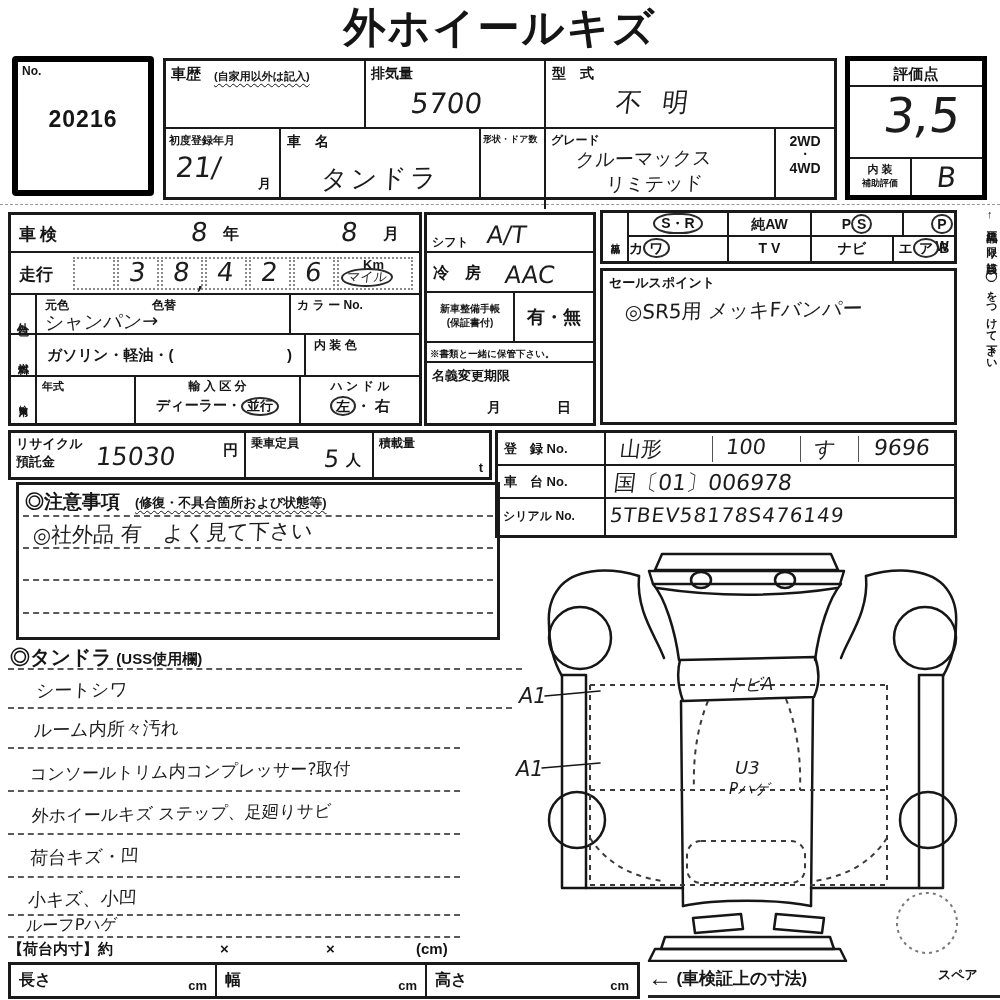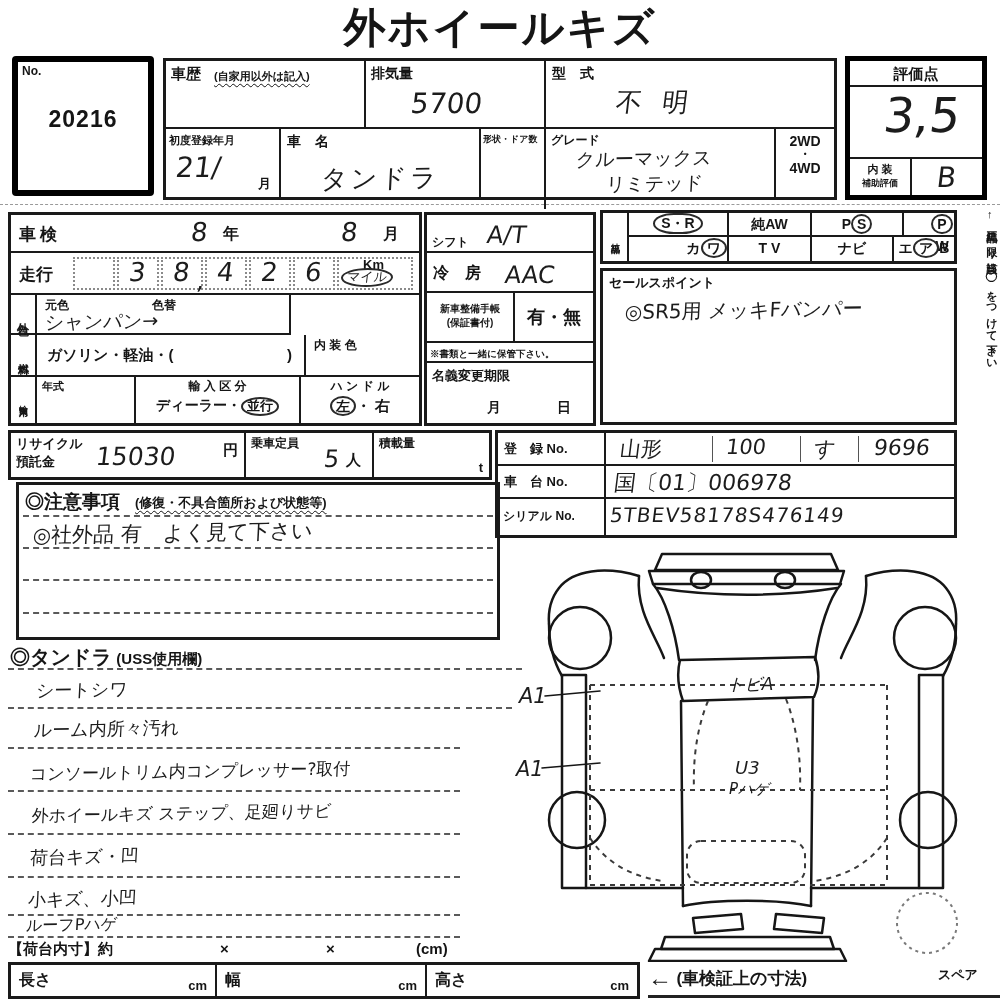--- a/index.html
+++ b/index.html
@@ -116,20 +116,23 @@
     </div>
 
     <div class="cell" style="left:0;top:80px;width:26px;height:40px;border-right:2px solid #1a1a1a;border-bottom:2px solid #1a1a1a;">
       <div class="vlab" style="width:100%;height:100%;font-size:12px;">外色</div>
     </div>
     <div class="cell" style="left:26px;top:80px;width:254px;height:40px;border-right:2px solid #1a1a1a;border-bottom:2px solid #1a1a1a;">
       <span class="abs bold" style="left:8px;top:2px;font-size:12px;">元色</span>
       <span class="abs bold" style="left:115px;top:2px;font-size:12px;">色替</span>
       <span class="abs hw2" style="left:8px;top:14px;font-size:19px;">シャンパン→</span>
     </div>
+    <div class="cell" style="left:280px;top:80px;width:128px;height:40px;border-bottom:2px solid #1a1a1a;">
+      <span class="abs bold" style="left:6px;top:2px;font-size:12px;">カ ラ ー No.</span>
+    </div>
 
     <div class="cell" style="left:0;top:120px;width:26px;height:42px;border-right:2px solid #1a1a1a;border-bottom:2px solid #1a1a1a;">
       <div class="vlab" style="width:100%;height:100%;font-size:11px;">燃料</div>
     </div>
     <div class="cell" style="left:26px;top:120px;width:269px;height:42px;border-right:2px solid #1a1a1a;border-bottom:2px solid #1a1a1a;">
       <span class="abs bold" style="left:10px;top:11px;font-size:15px;">ガソリン・軽油・(</span>
       <span class="abs bold" style="right:12px;top:11px;font-size:15px;">)</span>
     </div>
     <div class="cell" style="left:295px;top:120px;width:113px;height:42px;border-bottom:2px solid #1a1a1a;">
       <span class="abs bold" style="left:8px;top:2px;font-size:12px;">内 装 色</span>
@@ -186,21 +189,21 @@
     </div>
     <div class="cell bold" style="left:126px;top:0;width:83px;height:24px;border-right:2px solid #1a1a1a;border-bottom:2px solid #1a1a1a;text-align:center;">
       <span style="font-size:14px;line-height:22px;">純AW</span>
     </div>
     <div class="cell bold" style="left:209px;top:0;width:92px;height:24px;border-right:2px solid #1a1a1a;border-bottom:2px solid #1a1a1a;text-align:center;">
       <span style="font-size:14px;line-height:22px;"><span>P</span><span class="ring">S</span></span>
     </div>
     <div class="cell bold" style="left:291px;top:0;width:60px;height:24px;border-bottom:2px solid #1a1a1a;text-align:center;padding-left:36px;">
       <span style="font-size:14px;line-height:22px;"><span class="ring">P</span><span>W</span></span>
     </div>
-    <div class="cell bold" style="left:26px;top:24px;width:100px;height:24px;border-right:2px solid #1a1a1a;text-align:right;">
+    <div class="cell bold" style="left:26px;top:24px;width:100px;height:24px;border-right:2px solid #1a1a1a;text-align:left;">
       <span style="font-size:14px;line-height:22px;"><span>カ</span><span class="ring">ワ</span></span>
     </div>
     <div class="cell bold" style="left:126px;top:24px;width:83px;height:24px;border-right:2px solid #1a1a1a;text-align:center;">
       <span style="font-size:14px;line-height:22px;">T V</span>
     </div>
     <div class="cell bold" style="left:209px;top:24px;width:82px;height:24px;border-right:2px solid #1a1a1a;text-align:center;">
       <span style="font-size:14px;line-height:22px;">ナビ</span>
     </div>
     <div class="cell bold" style="left:291px;top:24px;width:60px;height:24px;text-align:center;">
       <span style="font-size:14px;line-height:22px;"><span>エ</span><span class="ring">ア</span><span>B</span></span>

